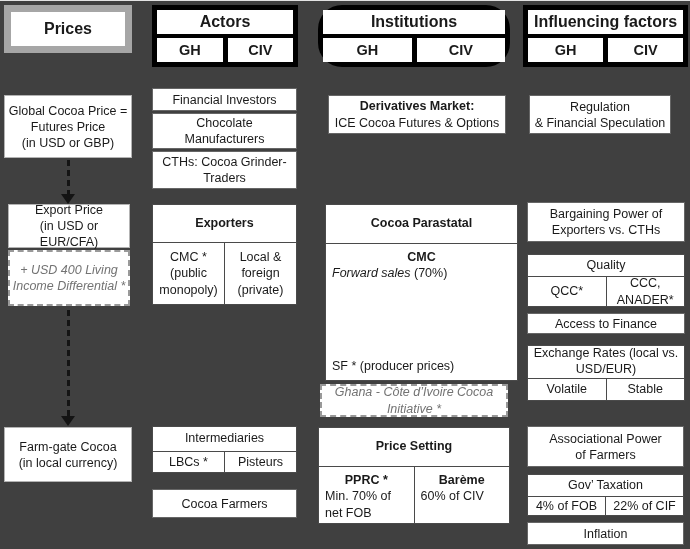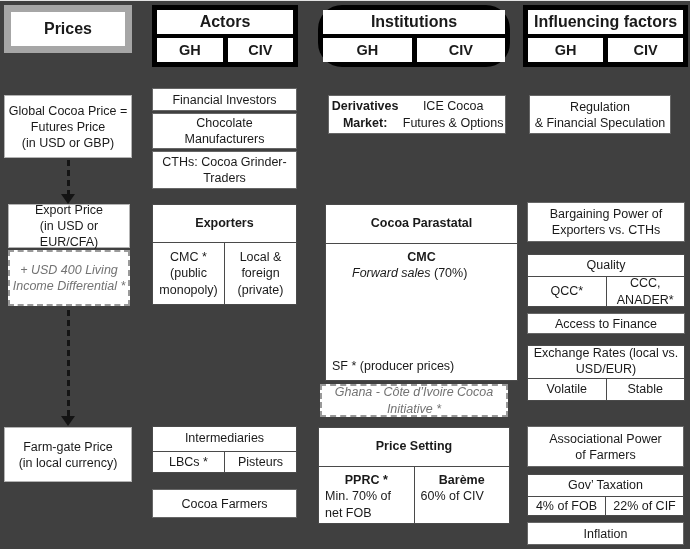--- a/index.html
+++ b/index.html
@@ -37,32 +37,32 @@
   .tbl-body{display:flex;flex:1;min-height:0;}
   .tbl-c{flex:1;display:flex;align-items:center;justify-content:center;text-align:center;
          white-space:pre-line;font-size:12.5px;line-height:1.3;padding:1px 2px;}
   .tbl-c + .tbl-c{border-left:1.5px solid #4a4a4a;}
 
   
   .pcell{flex:1;display:flex;flex-direction:column;align-items:stretch;justify-content:flex-start;
          text-align:left;font-size:12.5px;line-height:1.3;padding:5px 6px 6px;white-space:pre-line;}
   .pcell + .pcell{border-left:1.5px solid #4a4a4a;}
   .pname{font-weight:700;text-align:center;}
-  .ital{font-style:italic;margin-left:20px;}
+  .ital{font-style:italic;}
   .psf{margin-top:auto;}
 
   
   .dashed{
     position:absolute;background:#fff;border:2px dashed #999;
     display:flex;align-items:center;justify-content:center;text-align:center;
     color:#737373;font-style:italic;font-size:12.5px;line-height:1.3;white-space:pre-line;
   }
 
   
-  .stackbox{position:absolute;background:#fff;border:1px solid #666;display:flex;flex-direction:row;
+  .stackbox{position:absolute;background:#fff;border:1px solid #666;display:flex;flex-direction:column;
             align-items:center;justify-content:center;font-size:12.5px;line-height:1.3;text-align:center;}
   .stackbox .b1{font-weight:700;}
 
   
   .arrow{position:absolute;width:14px;display:flex;flex-direction:column;align-items:center;}
   .arrow-line{width:3px;flex:1;background:repeating-linear-gradient(to bottom,#141414 0 6px,transparent 6px 10px);}
   .arrow-head{width:0;height:0;border-left:7px solid transparent;border-right:7px solid transparent;border-top:10px solid #141414;}
 </style>
 </head>
 <body>
@@ -111,21 +111,21 @@
 (in USD or EUR/CFA)</div>
 
   <div class="dashed" style="left:8px;top:250px;width:122px;height:56px;">+ USD 400 Living
 Income Differential *</div>
 
   <div class="arrow" style="left:61px;top:310px;height:116px;">
     <div class="arrow-line"></div>
     <div class="arrow-head"></div>
   </div>
 
-  <div class="box gray-border" style="left:4px;top:427px;width:128px;height:55px;">Farm-gate Price
+  <div class="box gray-border" style="left:4px;top:427px;width:128px;height:55px;">Farm-gate Cocoa
 (in local currency)</div>
 
   <div class="box" style="left:152px;top:88px;width:145px;height:23px;">Financial Investors</div>
 
   <div class="box" style="left:152px;top:113px;width:145px;height:36px;">Chocolate
 Manufacturers</div>
 
   <div class="box" style="left:152px;top:151px;width:145px;height:38px;">CTHs: Cocoa Grinder-
 Traders</div>
 

